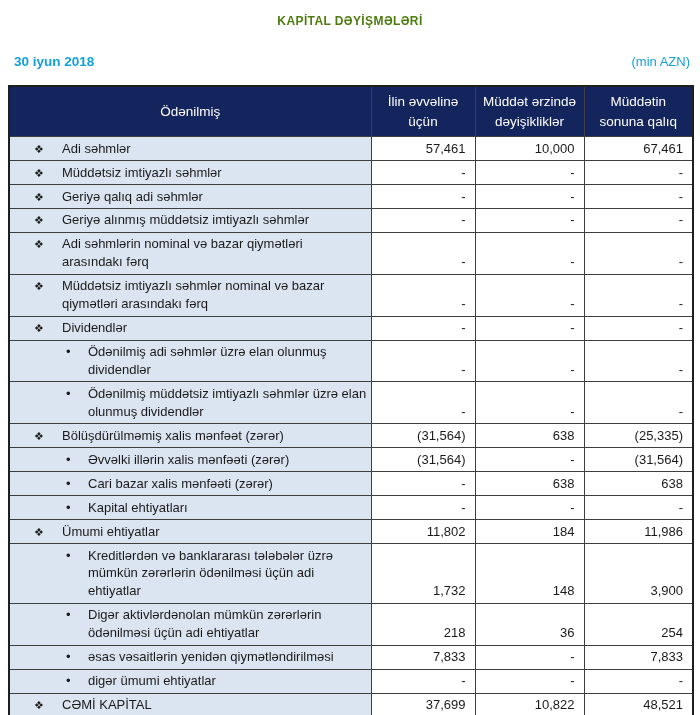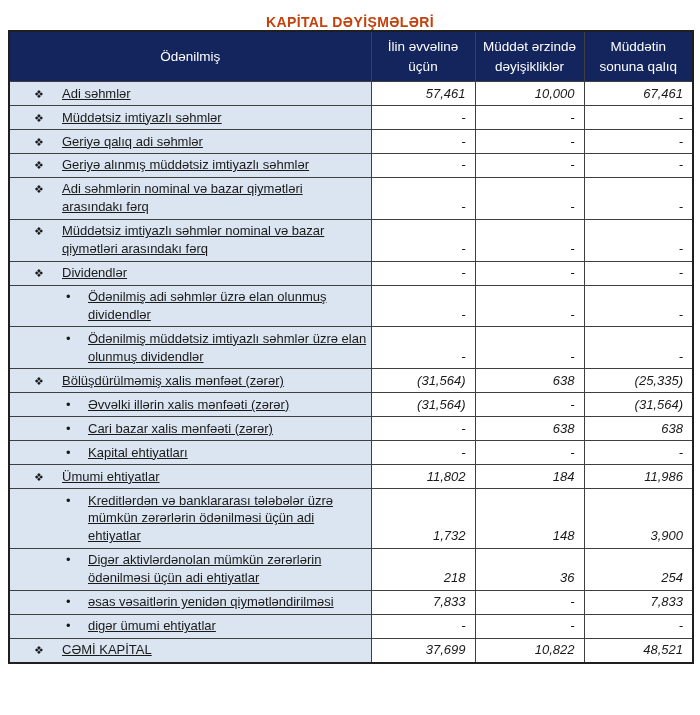--- a/index.html
+++ b/index.html
@@ -4,23 +4,23 @@
 <style>
   html,body{margin:0;padding:0;background:#ffffff;}
   body{
     width:700px;height:715px;overflow:hidden;
     font-family:"Liberation Sans","DejaVu Sans",sans-serif;
     color:#1a1a1a;
   }
   .page{width:700px;box-sizing:border-box;padding-top:10px;}
   .page-title{
     text-align:center;
-    font-size:14px;
+    font-size:12px;
     font-weight:bold;
-    color:#c2410c;
+    color:#4d7c0f;
     letter-spacing:.4px;
     margin:4px 0 0 0;
   }
   .meta-row{
     display:flex;justify-content:space-between;align-items:baseline;
     margin:26px 10px 16px 14px;
   }
   .report-date{color:#13a0da;font-weight:bold;font-size:13.5px;}
   .unit-label{color:#13a0da;font-size:13px;}
   table.capital{
@@ -52,36 +52,39 @@
     background:#dbe5f1;
     font-size:13px;
     line-height:1.38;
     vertical-align:middle;
     padding:2.5px 4px 2.5px 0;
   }
   td.label .cellwrap{display:flex;align-items:flex-start;}
   .bullet{flex:0 0 auto;text-align:left;}
   .level1 .bullet{margin-left:24px;width:28px;font-size:11px;padding-top:2px;}
   .level2 .bullet{margin-left:56px;width:22px;font-size:13px;}
-  .lbl{flex:1 1 auto;text-decoration:underline;}
+  .lbl{flex:1 1 auto;}
   td.num{
     background:#ffffff;
     font-size:13px;
     line-height:1.38;
     text-align:right;
     vertical-align:bottom;
     padding:2.5px 9px 2.5px 2px;
-    font-style:italic;
   }
 </style>
 </head>
 <body>
 
 <div class="page">
   <h1 class="page-title">KAPİTAL DƏYİŞMƏLƏRİ</h1>
+  <div class="meta-row">
+    <span class="report-date">30 iyun 2018</span>
+    <span class="unit-label">(min AZN)</span>
+  </div>
   <table class="capital">
     <colgroup>
       <col class="c-label">
         <col class="c-v1">
         <col class="c-v2">
         <col class="c-v3">
     </colgroup>
     <thead>
       <tr>
         <th>Ödənilmiş</th>

